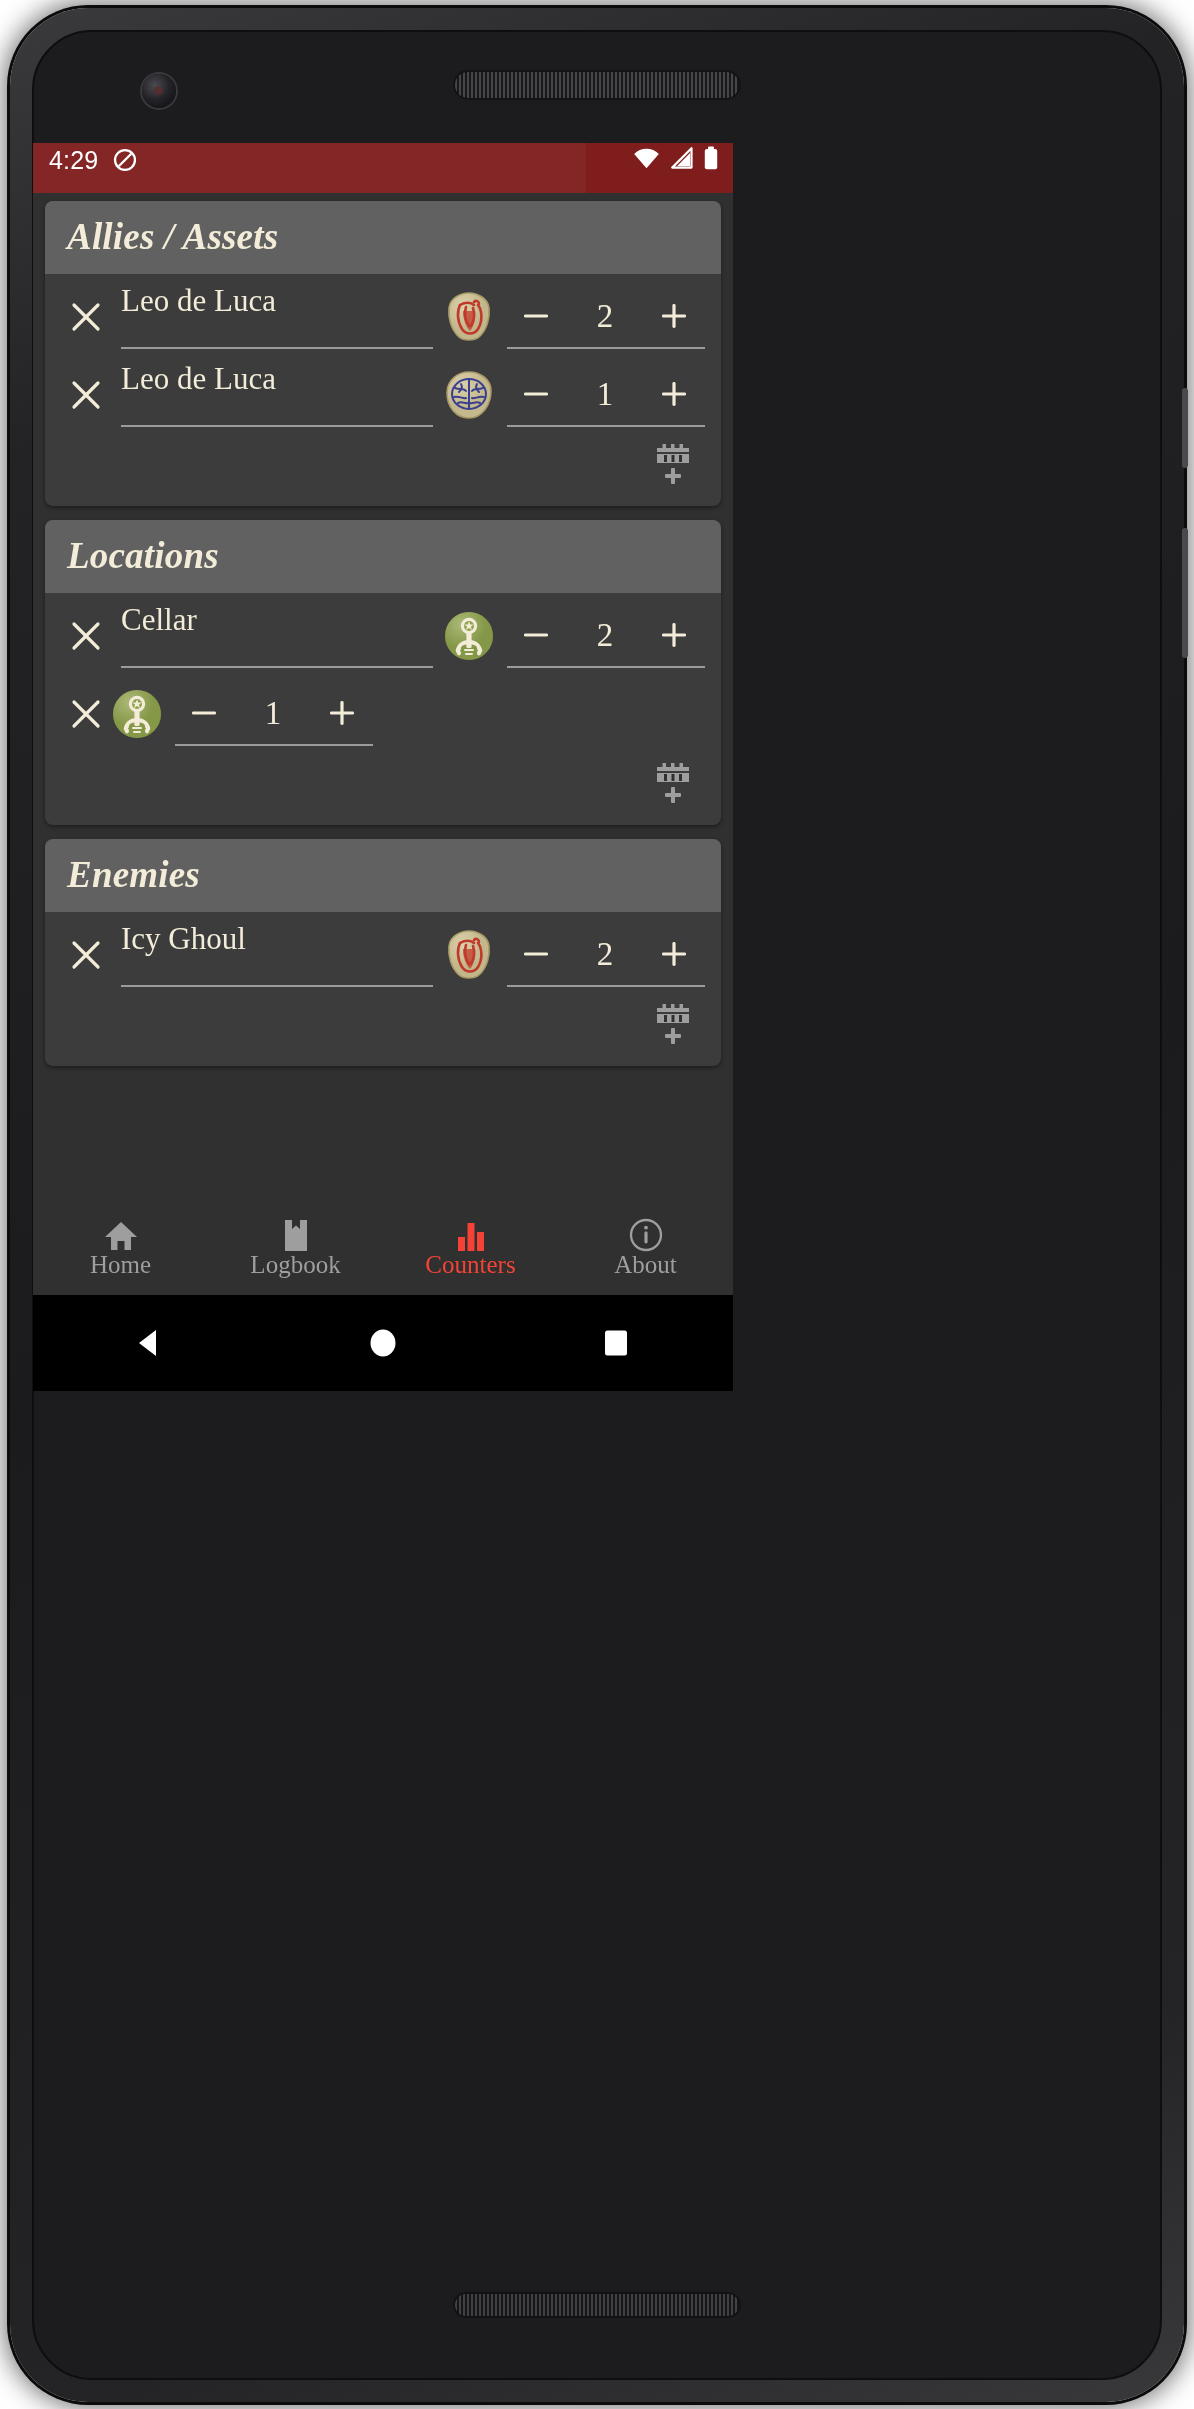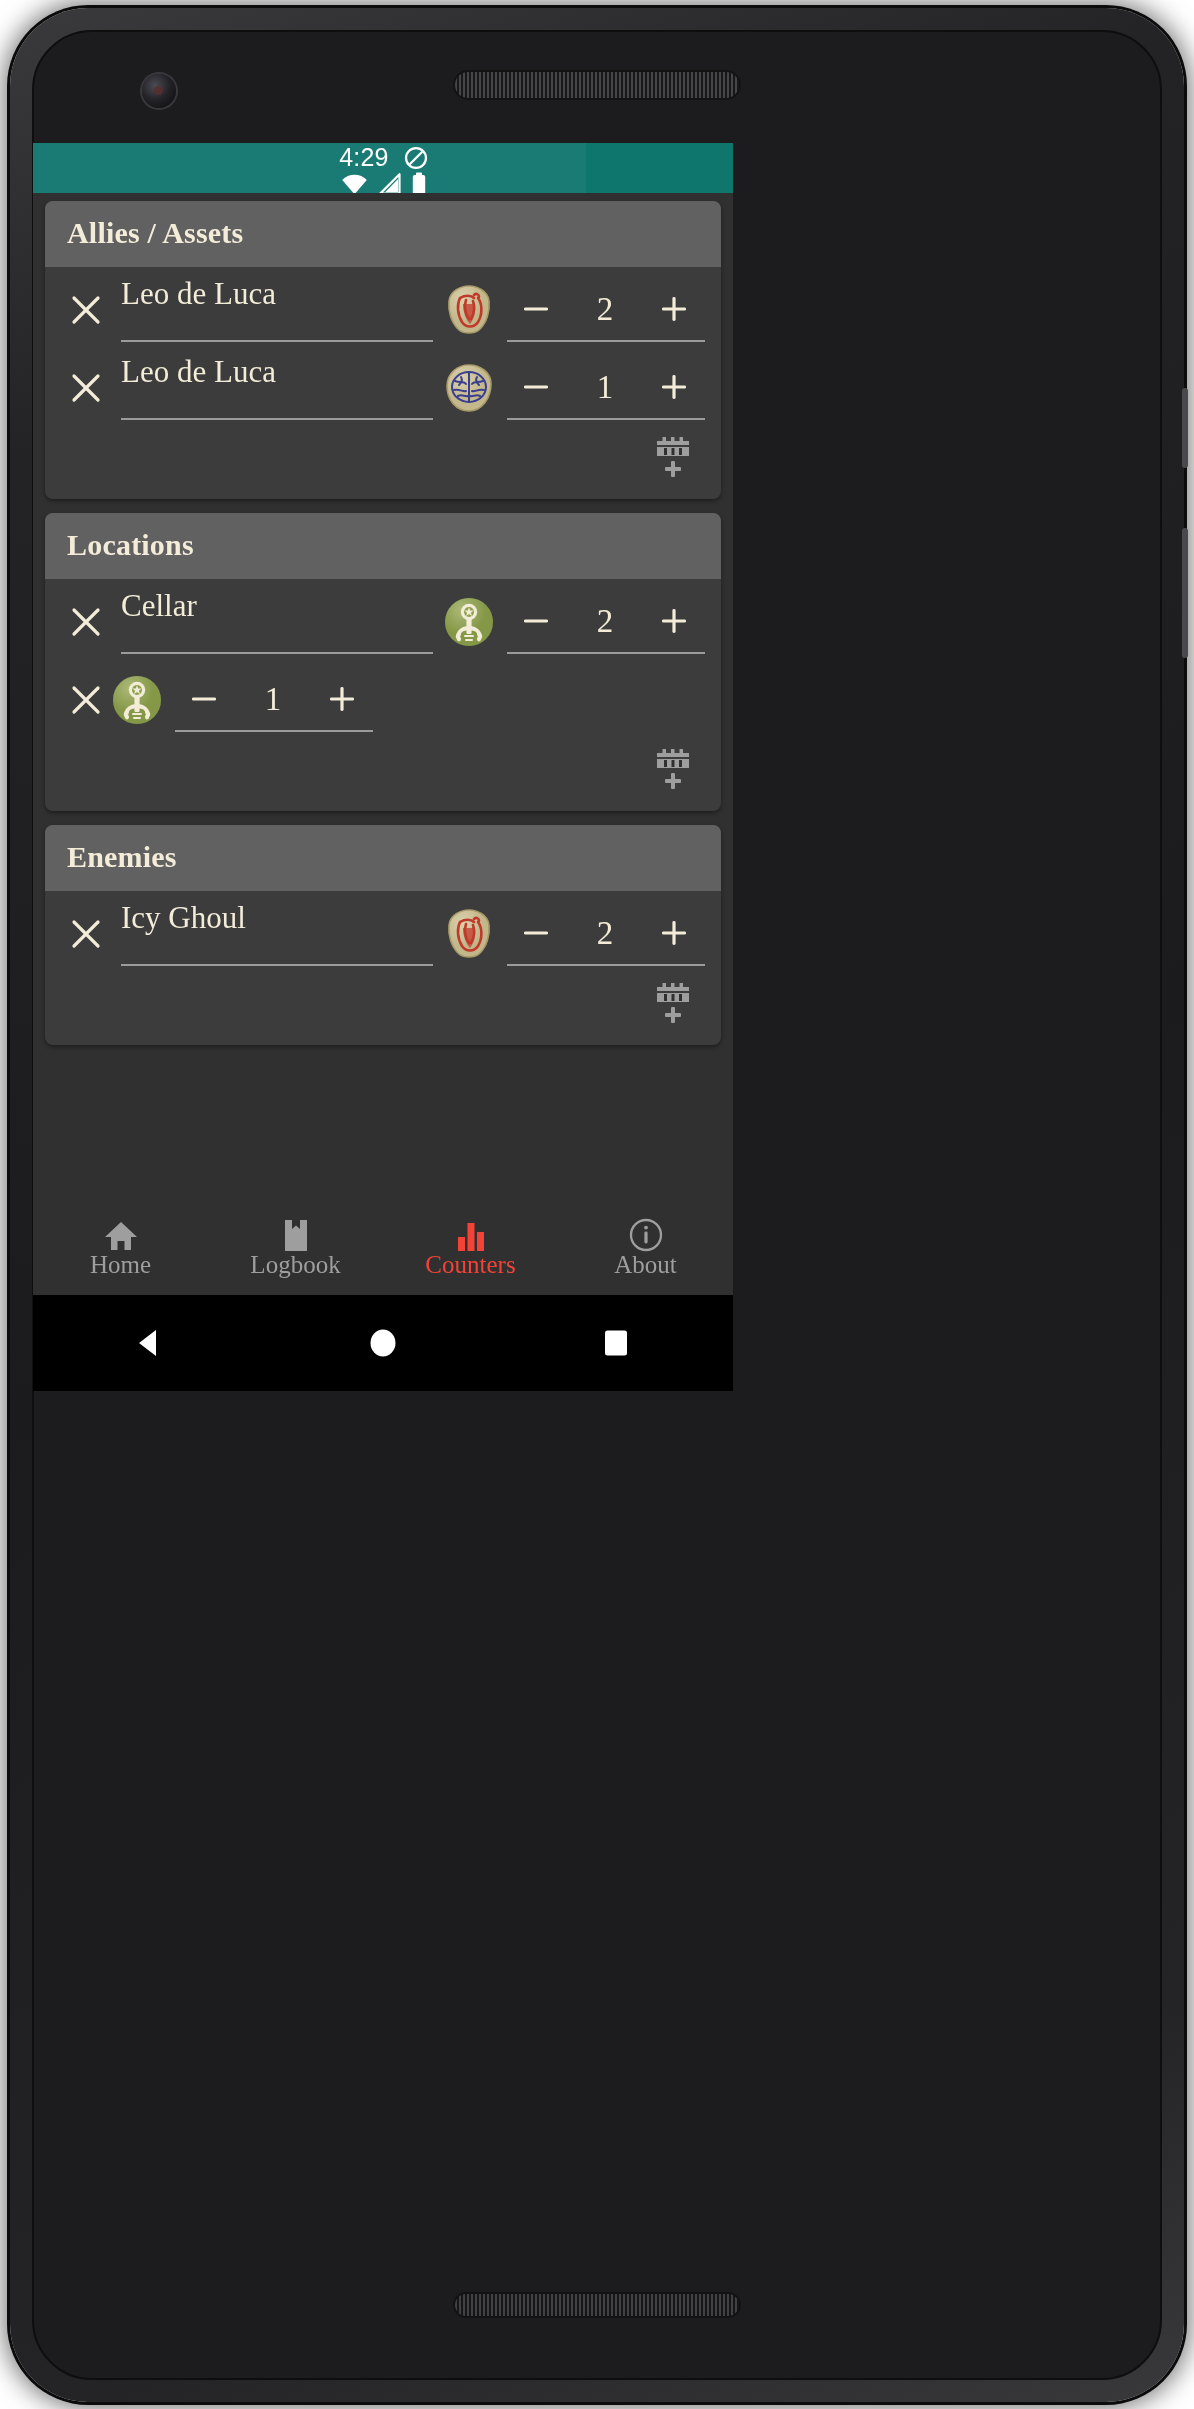--- a/index.html
+++ b/index.html
@@ -69,25 +69,24 @@
     width: 700px; height: 1248px;
     background: #303030;
     font-family: "Liberation Serif", serif;
     overflow: hidden;
   }
 
   
   #status-bar{
     position: relative;
     height: 50px; width: 100%;
-    background: #0f766e;
+    background: #7f1d1d;
     display:flex; align-items:center;
     padding: 0 14px 16px 16px;
     color:#ffffff;
-    flex-direction:column;
   }
   #status-bar .sb-left{ display:flex; align-items:center; gap:14px; }
   #clock{ font-family:"Liberation Sans", sans-serif; font-size:25px; letter-spacing:.2px; }
   #dnd-icon svg{ display:block; }
   #status-bar .sb-spacer{ flex:1; }
   #status-bar .sb-right{ display:flex; align-items:center; gap:9px; }
   
   #status-tint{
     position:absolute; left:0; top:0; width:79%; height:100%;
     background: rgba(255,255,255,.045); pointer-events:none;
@@ -108,24 +107,25 @@
     margin-bottom: 14px;
     overflow:hidden;
     box-shadow: 0 2px 4px rgba(0,0,0,.4);
   }
   .card-header{
     background:#616161;
     padding: 17px 22px 19px 22px;
   }
   .card-title{
     color:#f2ecd8;
-    font-size: 30px;
+    font-size: 37px;
     font-weight:700;
     letter-spacing:.2px;
     line-height:1;
+    font-style:italic;
   }
   .card-body{ padding: 4px 0 0 0; }
 
   .counter-row{
     display:flex; align-items:center;
     padding: 0 16px 0 18px;
     height: 78px;
   }
   .remove-btn{
     width:46px; height:46px;

